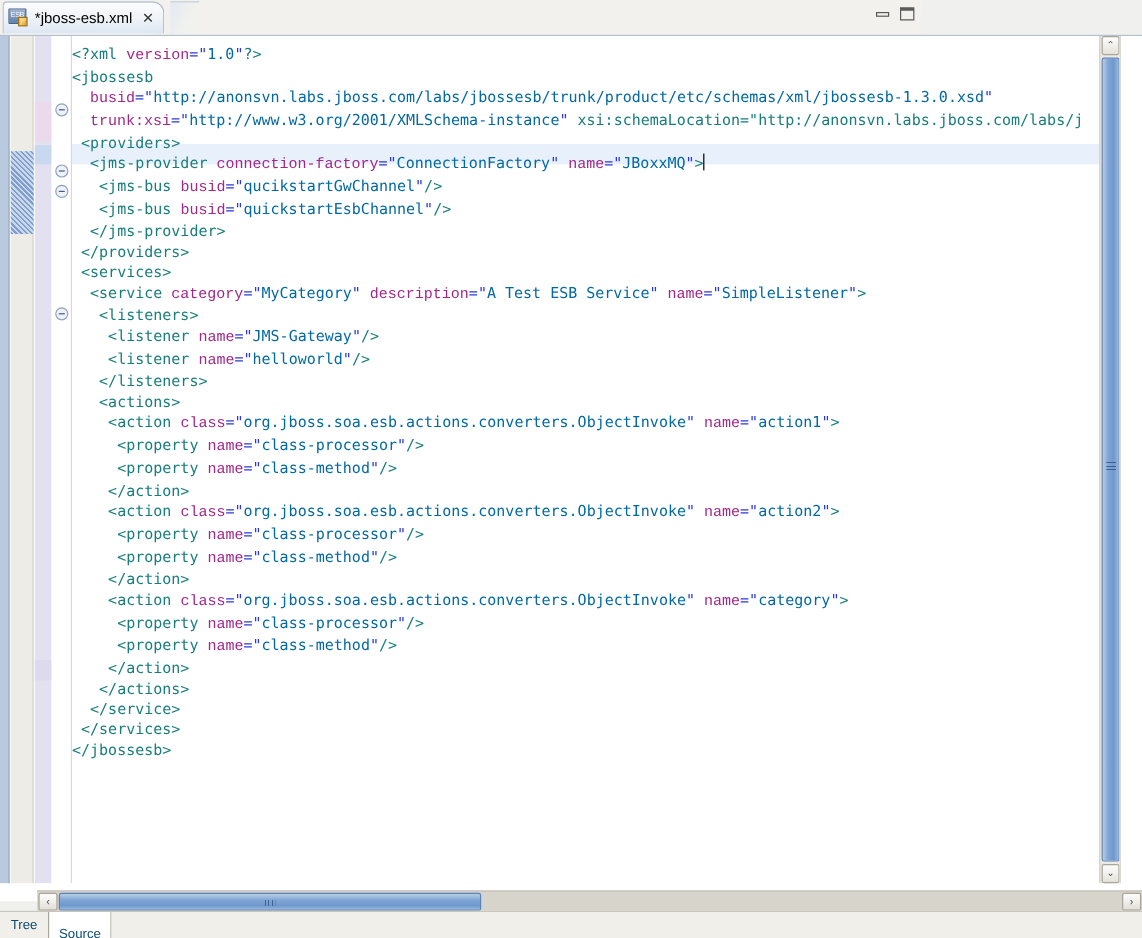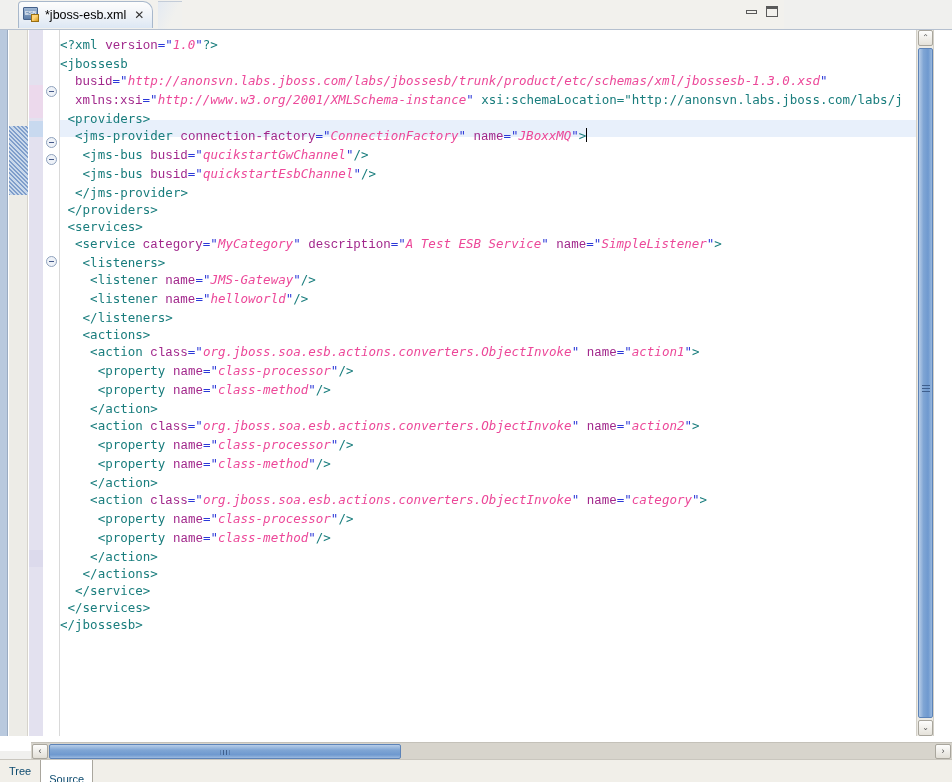--- a/index.html
+++ b/index.html
@@ -17,21 +17,20 @@
     height: 782px;
     background: #f0f0ee;
   }
 
   
   .tabbar {
     position: absolute;
     left: 0; top: 0;
     width: 768px; height: 29px;
     background: linear-gradient(to bottom, #f4f4f2 0%, #eceae4 100%);
-    margin-left: 16px;
   }
   .tabbar-fill {
     position: absolute;
     left: 0; top: 0; right: 0; height: 29px;
     background: #f2f1ed;
   }
   .tab-active {
     position: absolute;
     left: 2px; top: 1px;
     height: 27px;
@@ -218,21 +217,21 @@
     margin: 0;
     padding: 6px 0 0 0;
     font-family: "DejaVu Sans Mono", monospace;
     font-size: 12.5px;
     line-height: 17px;
     color: #000000;
     white-space: pre;
   }
   .tg   { color: #197d7d; }            
   .at   { color: #a1278b; font-family: Liberation Mono, monospace; }            
-  .vl   { color: #ec4899; font-style: italic; }  
+  .vl   { color: #0369a1; }  
   .qt   { color: #2b38d8; }
   .caret {
     display: inline-block;
     width: 1px; height: 14px;
     background: #000;
     vertical-align: -2px;
   }
 
   
   .vscroll {
@@ -395,21 +394,21 @@
       <span class="fold-mark" style="top:107px"></span>
       <span class="fold-mark" style="top:124px"></span>
       <span class="fold-mark" style="top:226px"></span>
     </div>
 
     <div class="code-area">
       <div class="sel-band"></div>
       <pre class="code"><code id="code-out"><span class="tg">&lt;?xml </span><span class="at">version</span><span class="qt">="</span><span class="vl">1.0</span><span class="qt">"</span><span class="tg">?&gt;</span>
 <span class="tg">&lt;jbossesb</span>
 <span class="tg">  </span><span class="at">busid</span><span class="qt">="</span><span class="vl">http://anonsvn.labs.jboss.com/labs/jbossesb/trunk/product/etc/schemas/xml/jbossesb-1.3.0.xsd</span><span class="qt">"</span><span class="tg"></span>
-<span class="tg">  </span><span class="at">xmlns:xsi</span><span class="qt">="</span><span class="vl">http://www.w3.org/2001/XMLSchema-instance</span><span class="qt">"</span><span class="tg"> xsi:schemaLocation="http://anonsvn.labs.jboss.com/labs/j</span>
+<span class="tg">  </span><span class="at">trunk:xsi</span><span class="qt">="</span><span class="vl">http://www.w3.org/2001/XMLSchema-instance</span><span class="qt">"</span><span class="tg"> xsi:schemaLocation="http://anonsvn.labs.jboss.com/labs/j</span>
 <span class="tg"> &lt;providers&gt;</span>
 <span class="tg">  &lt;jms-provider </span><span class="at">connection-factory</span><span class="qt">="</span><span class="vl">ConnectionFactory</span><span class="qt">"</span><span class="tg"> </span><span class="at">name</span><span class="qt">="</span><span class="vl">JBoxxMQ</span><span class="qt">"</span><span class="tg">&gt;</span><span class="caret"></span>
 <span class="tg">   &lt;jms-bus </span><span class="at">busid</span><span class="qt">="</span><span class="vl">qucikstartGwChannel</span><span class="qt">"</span><span class="tg">/&gt;</span>
 <span class="tg">   &lt;jms-bus </span><span class="at">busid</span><span class="qt">="</span><span class="vl">quickstartEsbChannel</span><span class="qt">"</span><span class="tg">/&gt;</span>
 <span class="tg">  &lt;/jms-provider&gt;</span>
 <span class="tg"> &lt;/providers&gt;</span>
 <span class="tg"> &lt;services&gt;</span>
 <span class="tg">  &lt;service </span><span class="at">category</span><span class="qt">="</span><span class="vl">MyCategory</span><span class="qt">"</span><span class="tg"> </span><span class="at">description</span><span class="qt">="</span><span class="vl">A Test ESB Service</span><span class="qt">"</span><span class="tg"> </span><span class="at">name</span><span class="qt">="</span><span class="vl">SimpleListener</span><span class="qt">"</span><span class="tg">&gt;</span>
 <span class="tg">   &lt;listeners&gt;</span>
 <span class="tg">    &lt;listener </span><span class="at">name</span><span class="qt">="</span><span class="vl">JMS-Gateway</span><span class="qt">"</span><span class="tg">/&gt;</span>

